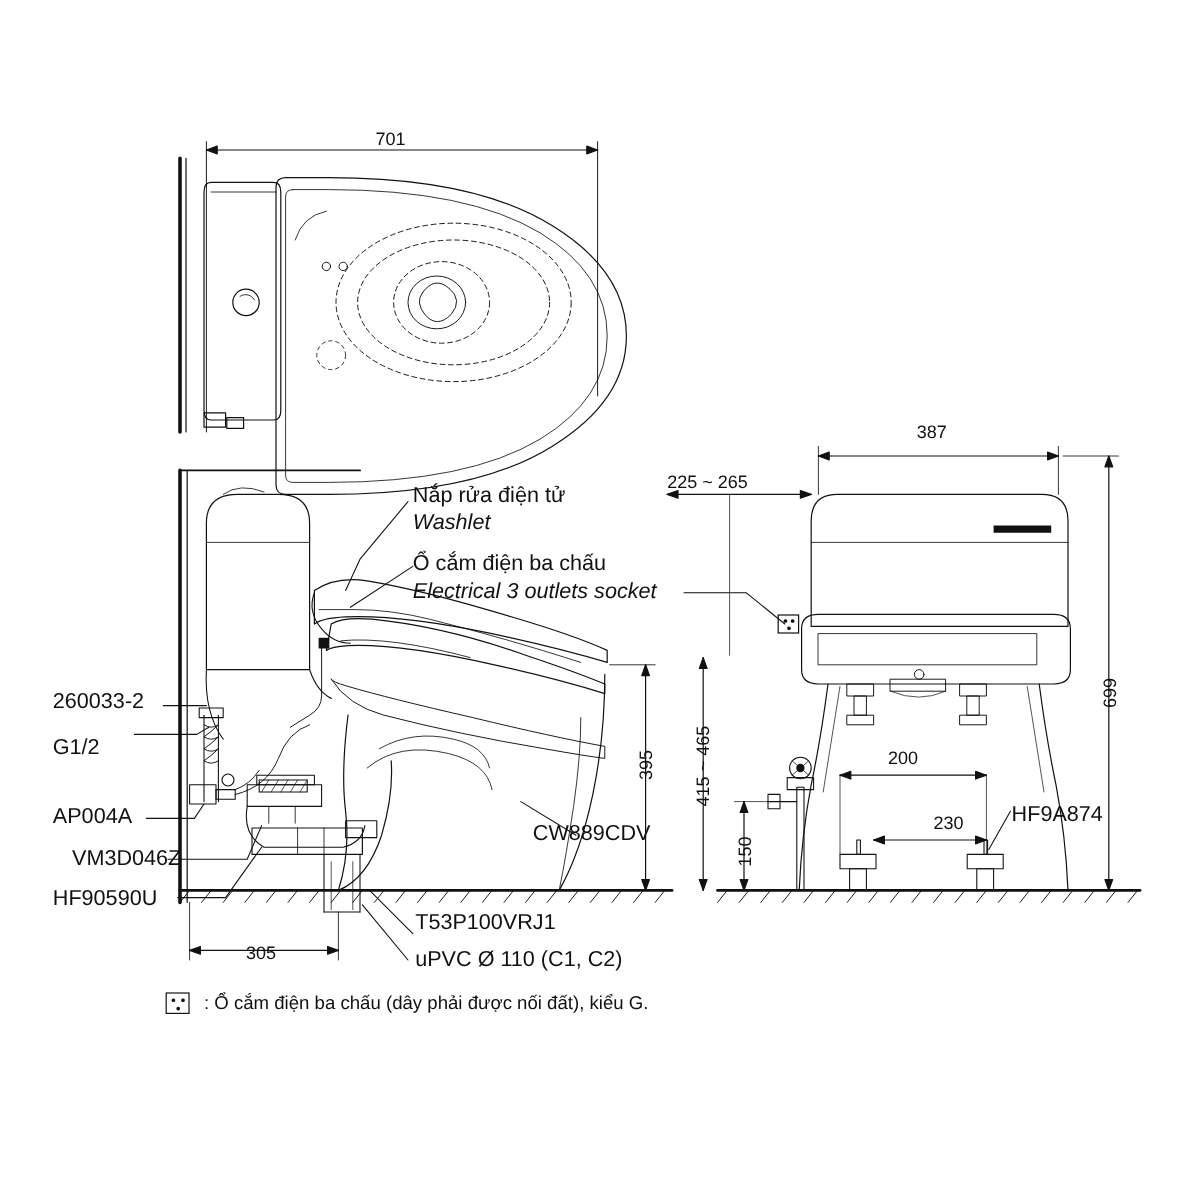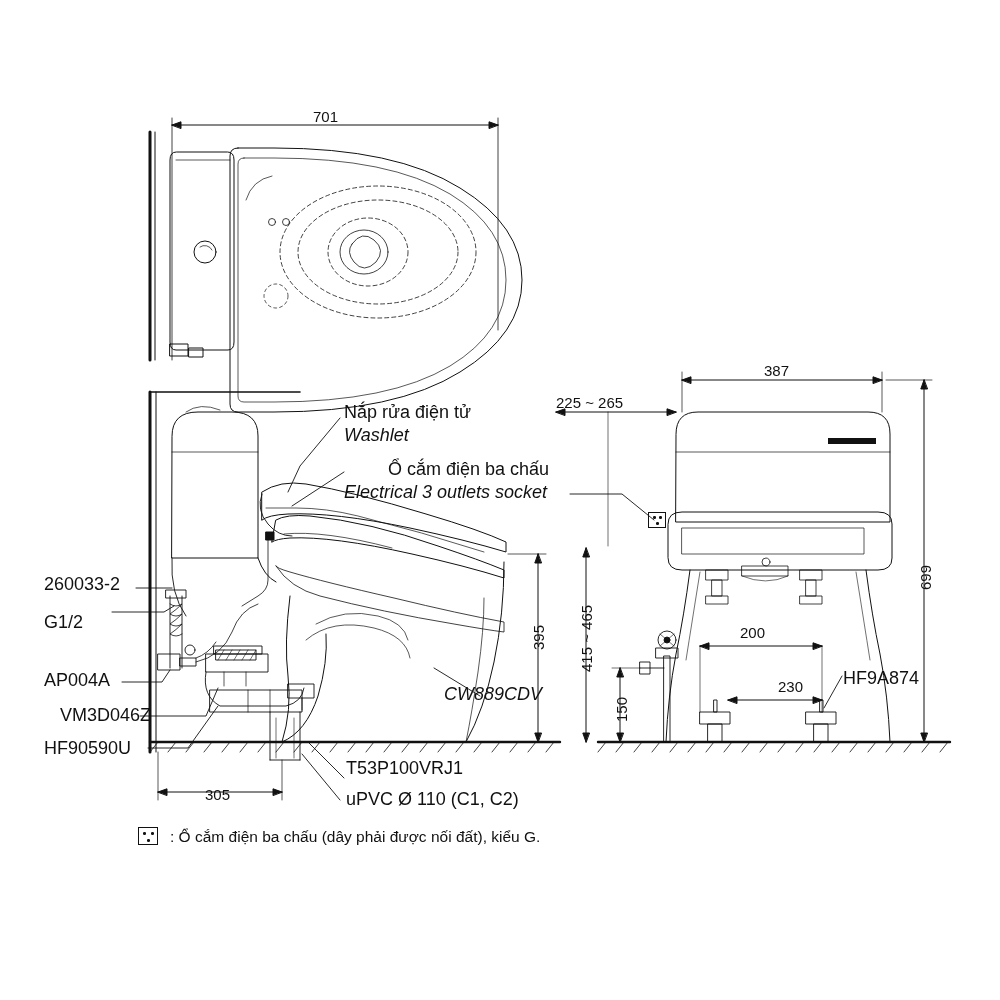--- a/index.html
+++ b/index.html
@@ -350,36 +350,36 @@
     <i style="left:4px;top:3px;"></i>
     <i style="left:10px;top:3px;"></i>
     <i style="left:7px;top:9px;"></i>
   </div>
 
   <div class="lbl dim" style="left:313px;top:108px;">701</div>
 
   <div class="lbl" style="left:344px;top:402px;">Nắp rửa điện tử</div>
   <div class="lbl it" style="left:344px;top:425px;">Washlet</div>
 
-  <div class="lbl" style="left:344px;top:459px;margin-left:44px;">Ổ cắm điện ba chấu</div>
+  <div class="lbl" style="left:344px;top:459px;">Ổ cắm điện ba chấu</div>
   <div class="lbl it" style="left:344px;top:482px;">Electrical 3 outlets socket</div>
 
   <div class="lbl" style="left:44px;top:574px;">260033-2</div>
   <div class="lbl" style="left:44px;top:612px;">G1/2</div>
   <div class="lbl" style="left:44px;top:670px;">AP004A</div>
   <div class="lbl" style="left:60px;top:705px;">VM3D046Z</div>
   <div class="lbl" style="left:44px;top:738px;">HF90590U</div>
 
   <div class="lbl" style="left:346px;top:758px;">T53P100VRJ1</div>
   <div class="lbl" style="left:346px;top:789px;">uPVC Ø 110 (C1, C2)</div>
-  <div class="lbl" style="left:444px;top:684px;font-style:italic;">CW889CDV</div>
+  <div class="lbl" style="left:444px;top:684px;">CW889CDV</div>
   <div class="lbl" style="left:843px;top:668px;">HF9A874</div>
 
   <div class="lbl dim" style="left:205px;top:786px;">305</div>
-  <div class="lbl dim" style="left:764px;top:362px;">387</div>
+  <div class="lbl dim" style="left:764px;top:352px;">387</div>
   <div class="lbl dim" style="left:556px;top:394px;">225 ~ 265</div>
   <div class="lbl dim" style="left:740px;top:624px;">200</div>
   <div class="lbl dim" style="left:778px;top:678px;">230</div>
 
   <div class="lbl dim vert" style="left:530px;top:650px;transform:rotate(-90deg);">395</div>
   <div class="lbl dim vert" style="left:578px;top:672px;transform:rotate(-90deg);">415 ~ 465</div>
   <div class="lbl dim vert" style="left:613px;top:722px;transform:rotate(-90deg);">150</div>
   <div class="lbl dim vert" style="left:917px;top:590px;transform:rotate(-90deg);">699</div>
 
   <div class="sock" style="left:138px;top:827px;width:20px;height:18px;">

